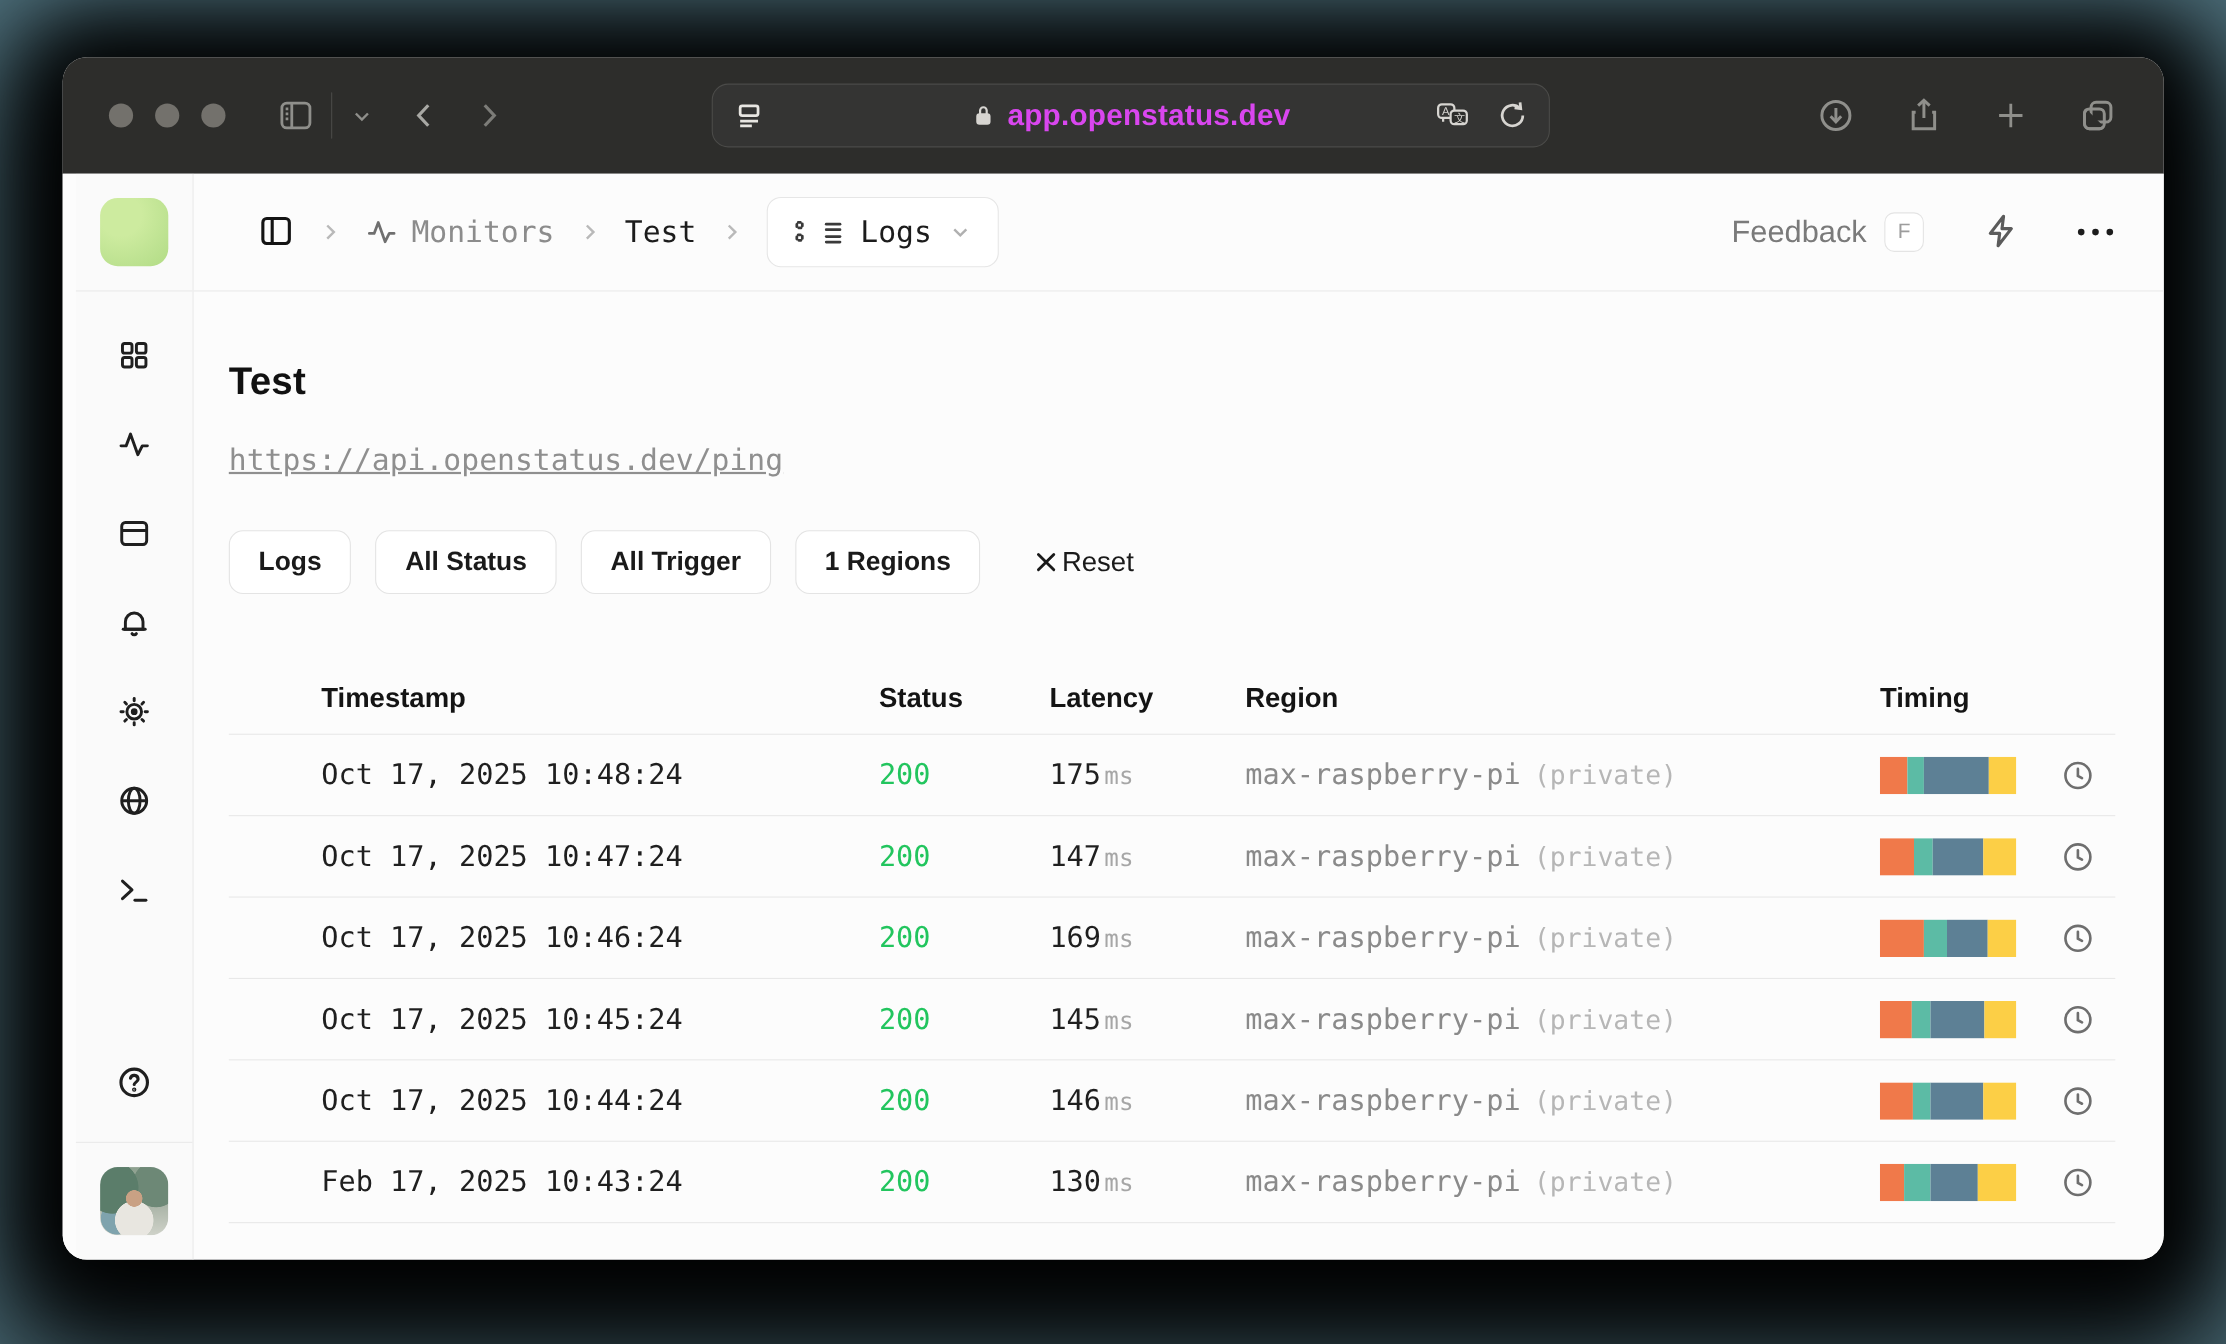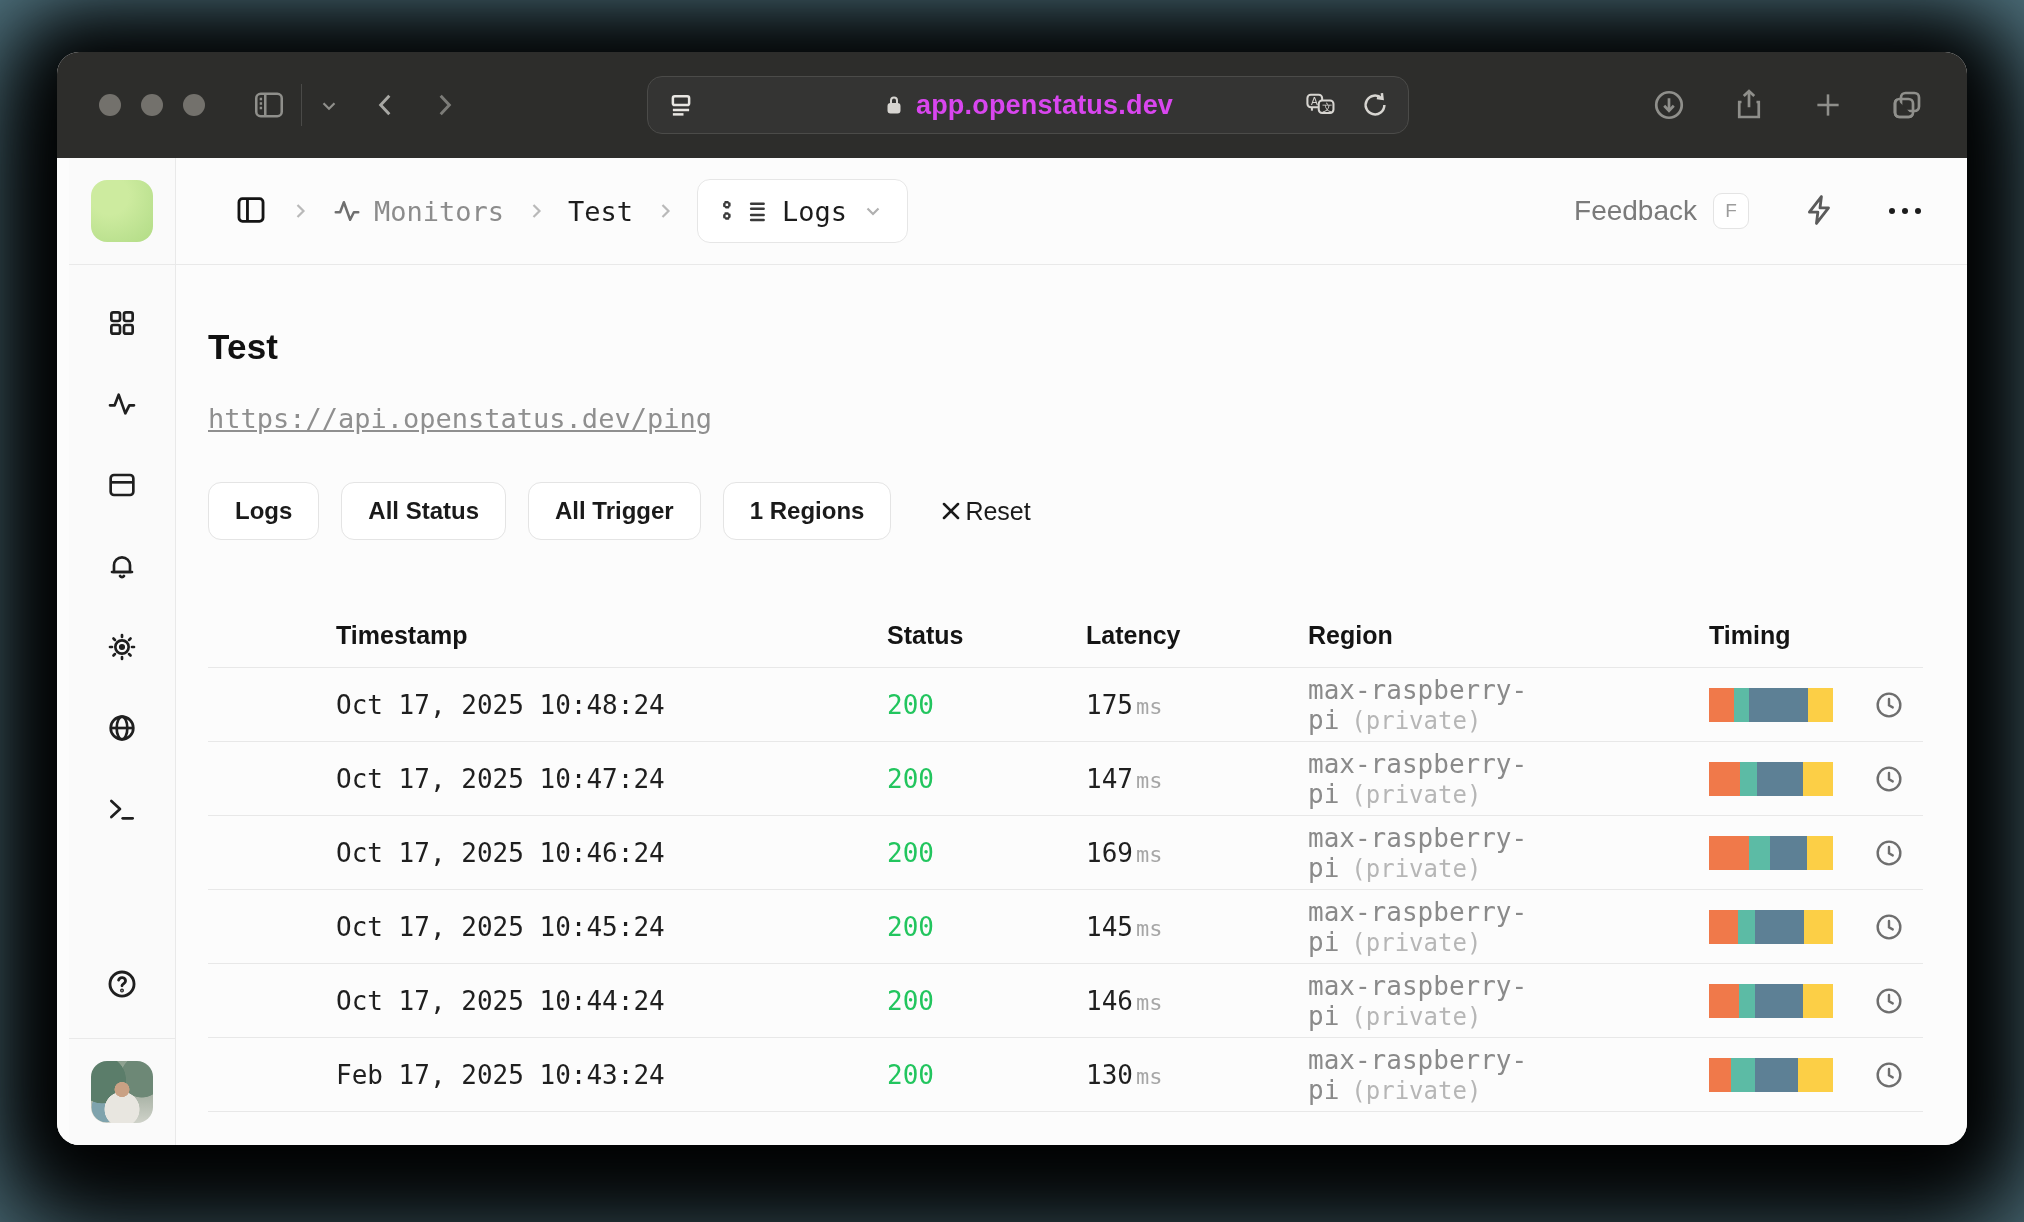--- a/index.html
+++ b/index.html
@@ -114,21 +114,20 @@
     font-size:25px; font-weight:500; color:#1a1a1a; cursor:default;
     font-family:"Liberation Sans", sans-serif;
   }
 
   .logtable { margin-top:64px; }
   .tr {
     display:grid;
     grid-template-columns:84px 507px 155px 178px 1fr 214px;
     align-items:center;
     border-bottom:1px solid #e8e8e8;
-    gap:44px;
   }
   .thead { height:64px; font-size:25px; font-weight:700; color:#141414; border-bottom:1px solid #e8e8e8; }
   .row { height:74px; }
   .dot { width:20px; height:20px; border-radius:6px; margin-left:18px; }
   .ts { font-size:26px; color:#1f1f1f; }
   .st { font-size:26px; }
   .lat { font-size:26px; color:#1f1f1f; }
   .lat .unit { font-size:22px; color:#a6a6a6; margin-left:3px; }
   .reg { font-size:26px; color:#8a8a8a; }
   .reg .suffix { font-size:24px; color:#b6b6b6; margin-left:12px; }

